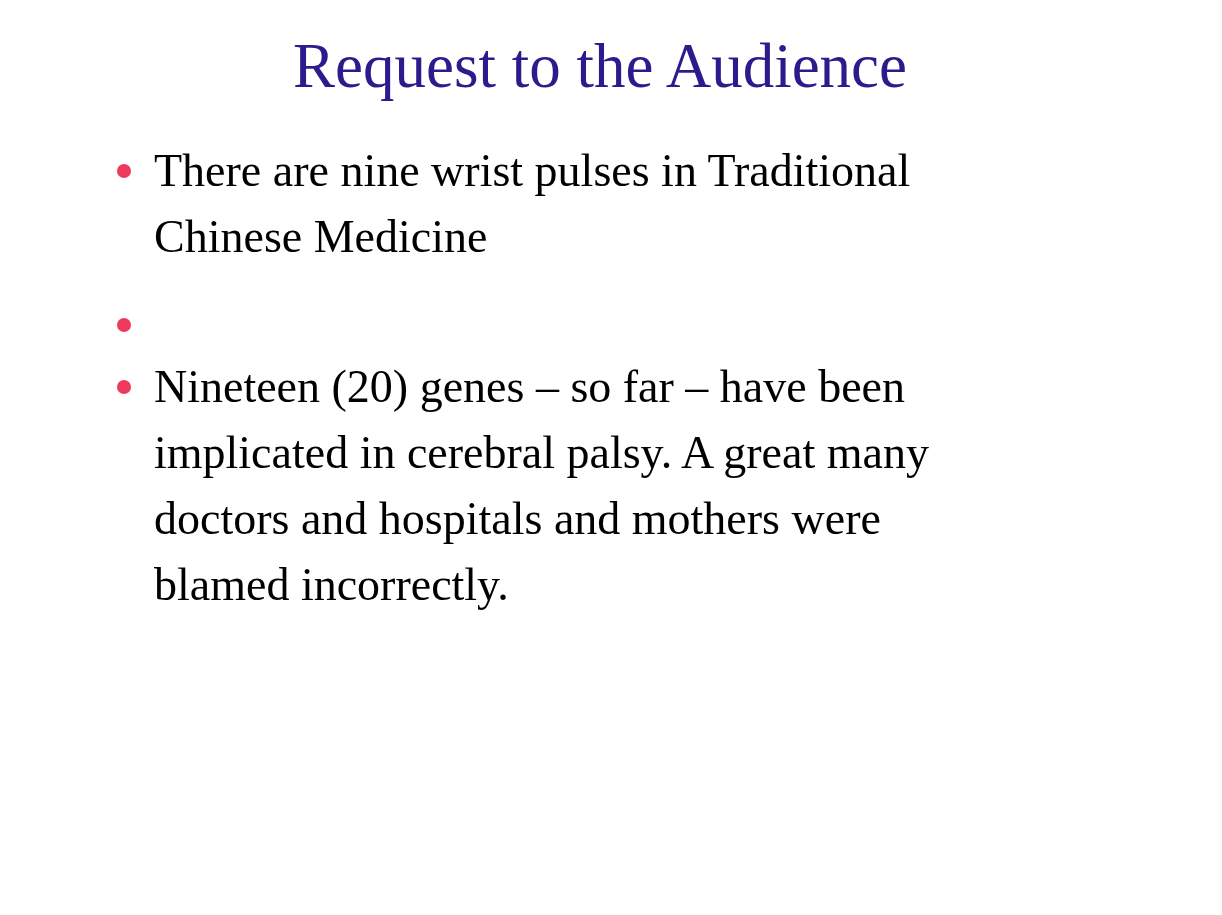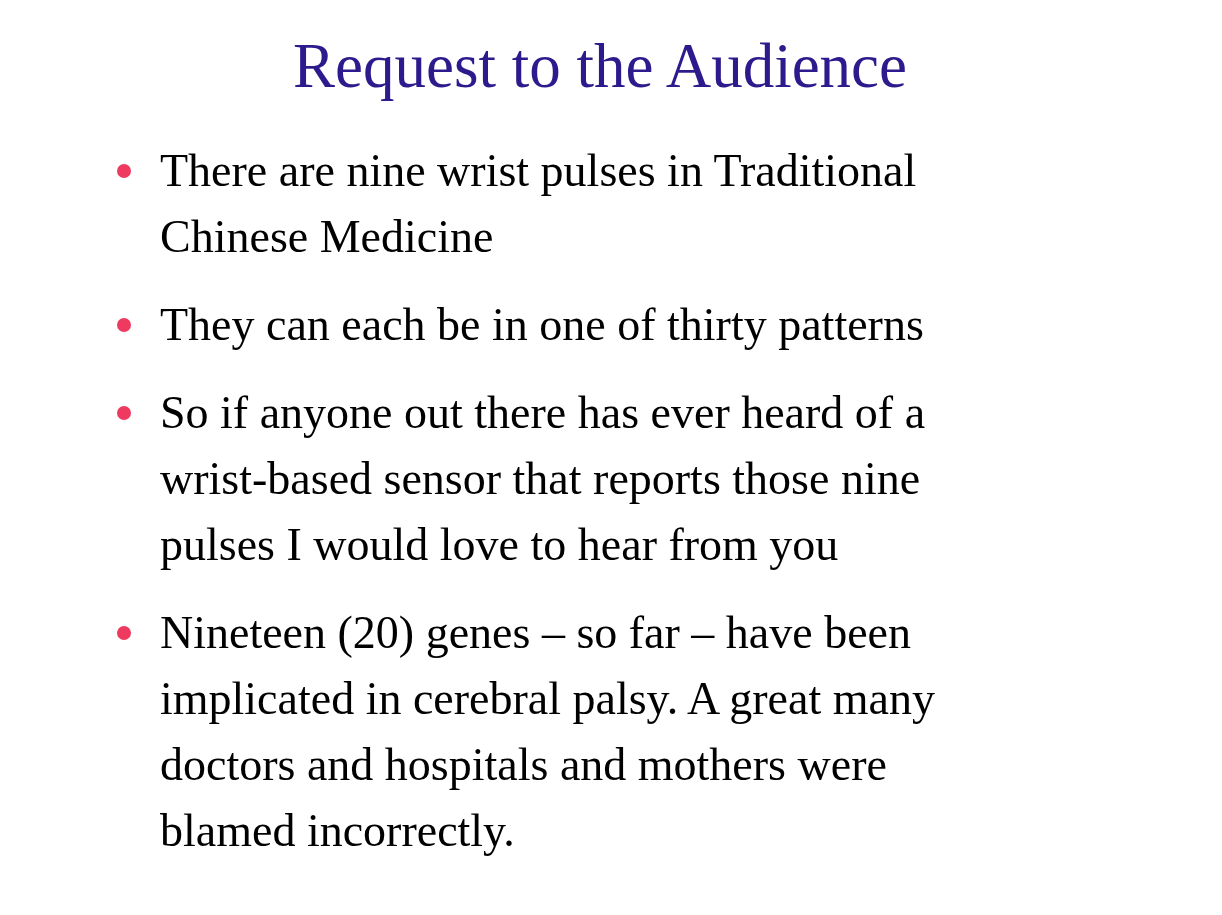--- a/index.html
+++ b/index.html
@@ -41,21 +41,21 @@
   }
   .bullet-dot {
     flex: none;
     width: 14px;
     height: 14px;
     border-radius: 50%;
     background: var(--bullet-color, #EE3A5E);
     margin-top: 26px;
   }
   .bullet-text {
-    margin-left: 29px;
+    margin-left: 23px;
     font-family: "Liberation Serif", serif;
     font-size: 46px;
     line-height: 66px;
     color: var(--body-color, #000000);
     white-space: pre-line;
     max-width: 960px;
   }
 </style>
 </head>
 <body style="--bg-color: #FFFFFF; --title-color: #2D1A8C; --bullet-color: #EE3A5E; --body-color: #000000;">
@@ -66,29 +66,22 @@
   <div class="bullet-list">
 
     <div class="bullet-item">
       <span class="bullet-dot"></span>
       <div class="bullet-text">There are nine wrist pulses in Traditional
 Chinese Medicine</div>
     </div>
 
     <div class="bullet-item">
       <span class="bullet-dot"></span>
-      <div class="bullet-text">They can each be in one of thirty patterns</div>
     </div>
 
-    <div class="bullet-item">
-      <span class="bullet-dot"></span>
-      <div class="bullet-text">So if anyone out there has ever heard of a
-wrist-based sensor that reports those nine
-pulses I would love to hear from you</div>
-    </div>
 
     <div class="bullet-item">
       <span class="bullet-dot"></span>
       <div class="bullet-text">Nineteen (20) genes – so far – have been
 implicated in cerebral palsy. A great many
 doctors and hospitals and mothers were
 blamed incorrectly.</div>
     </div>
 
   </div>

